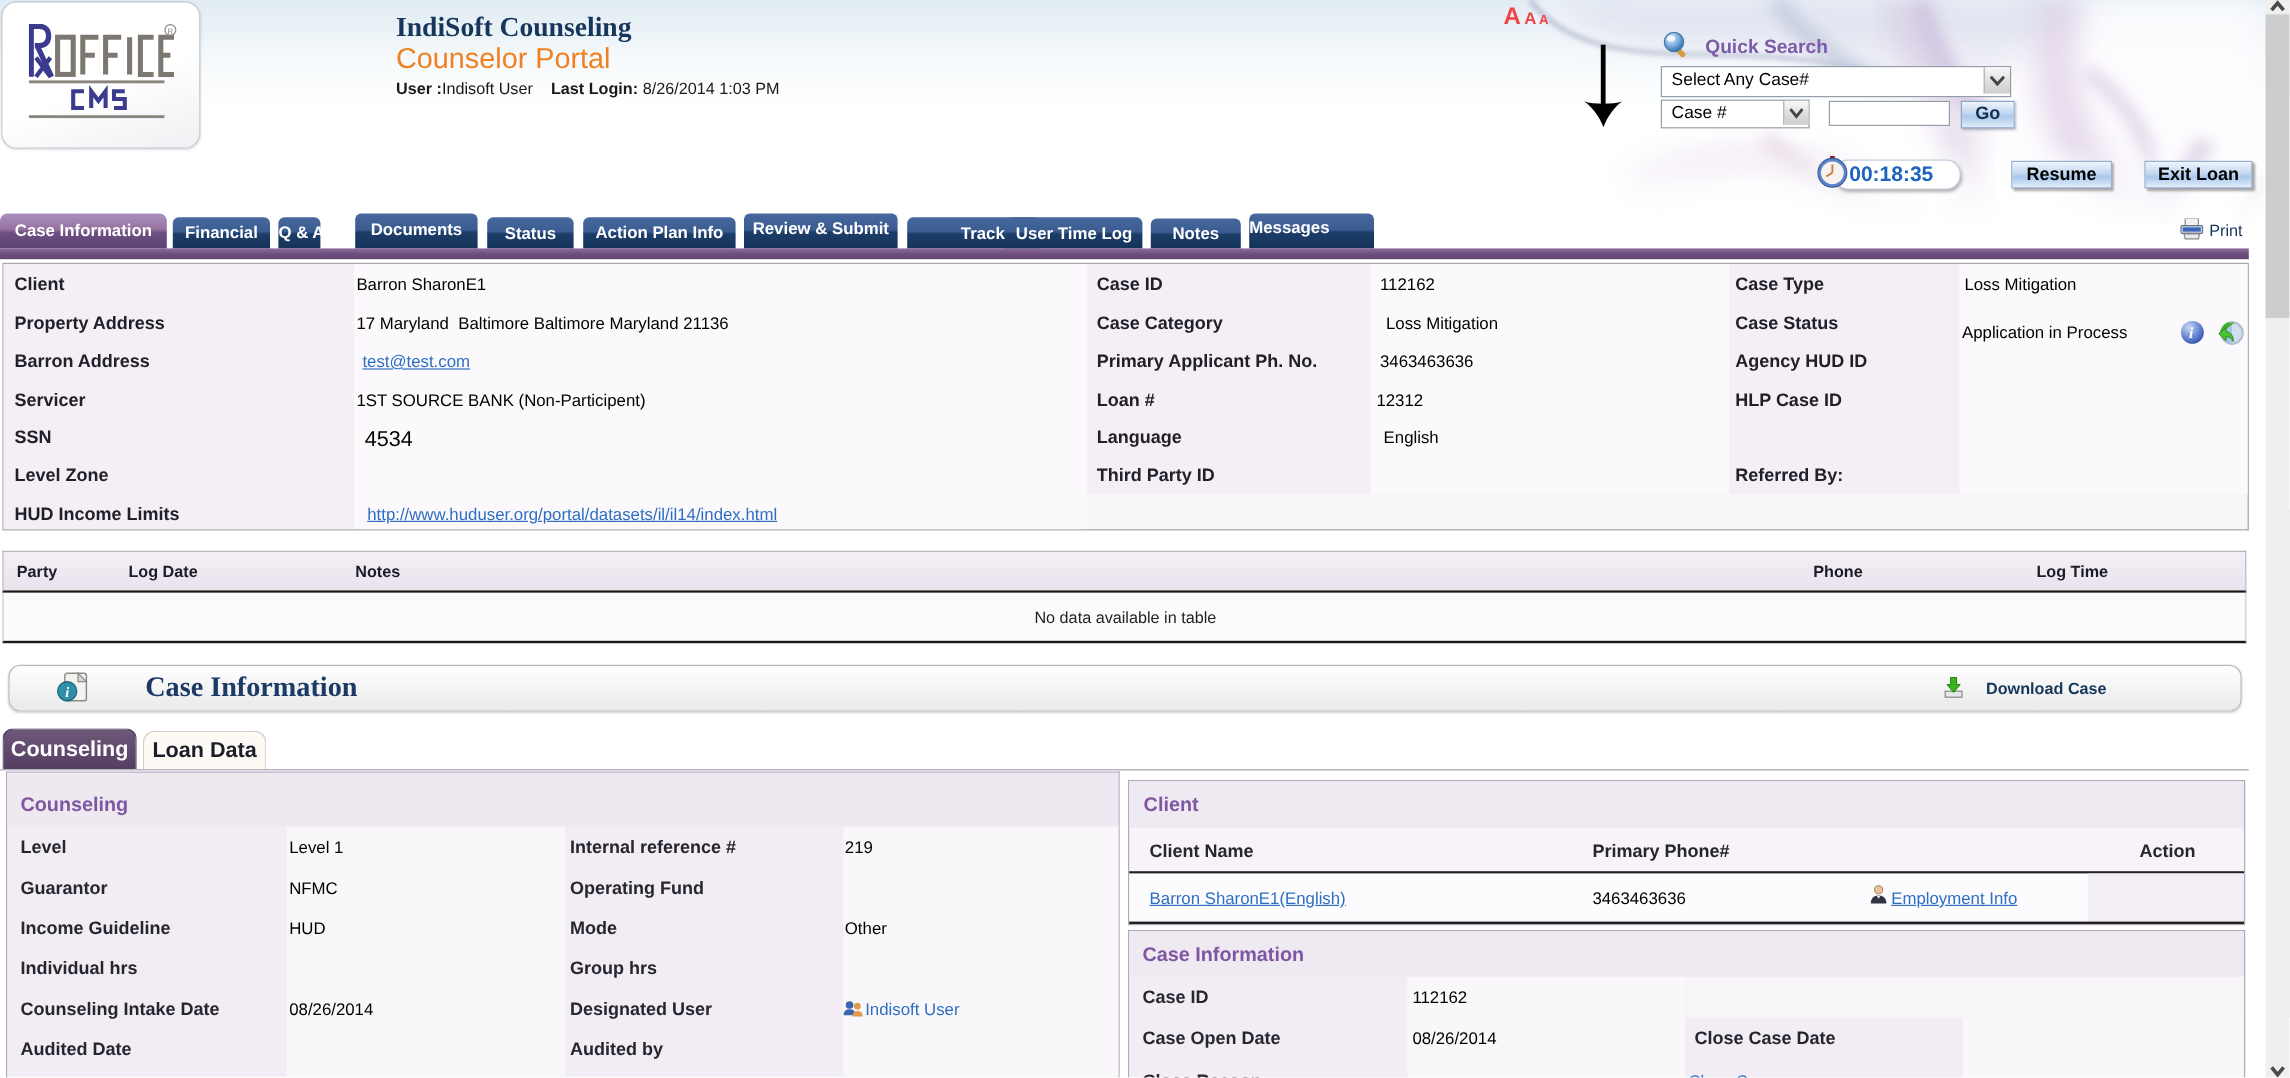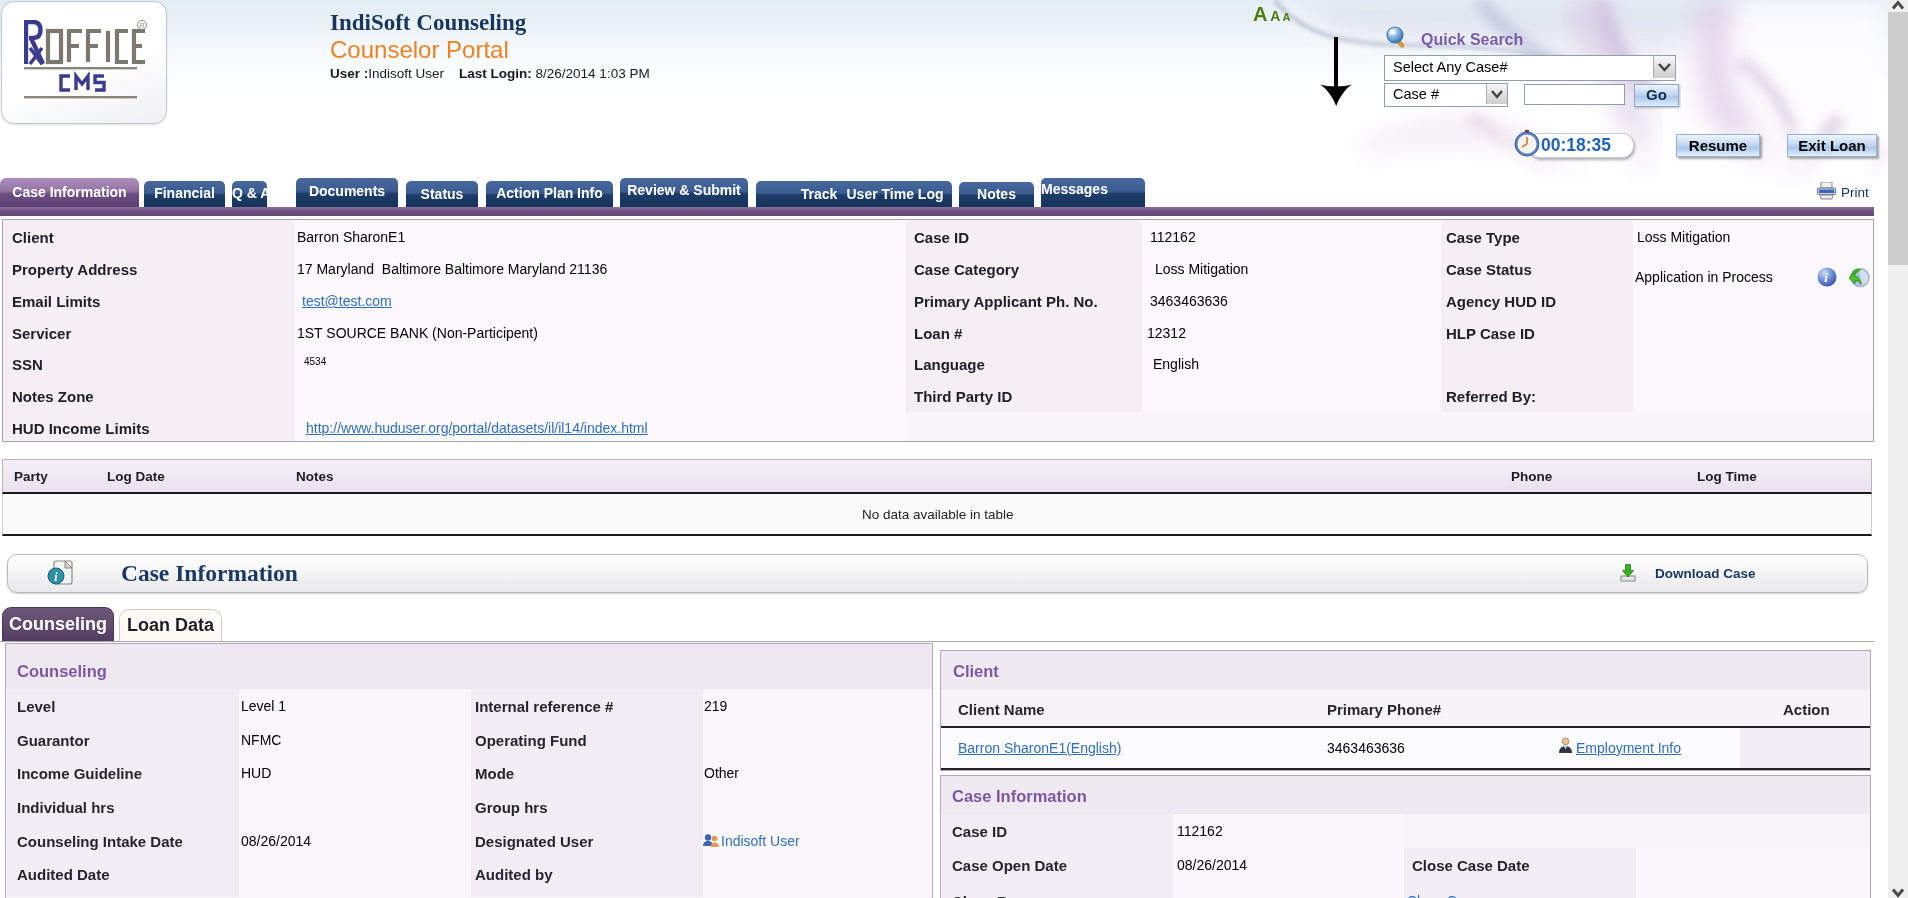--- a/index.html
+++ b/index.html
@@ -78,21 +78,21 @@
       <path d="M80 56 L71 56 L71 62.5 L80 62.5 L80 70 L71 70"></path>
     </g>
 
     <rect x="0" y="76" width="113" height="2.4" fill="#8a857e"></rect>
   </svg>
 
   <div class="t" style="left:330px;top:10px;font-family:'Liberation Serif',serif;font-weight:bold;font-size:23px;color:#17365d;">IndiSoft Counseling</div>
   <div class="t" style="left:330px;top:36px;font-size:24px;color:#ef8122;">Counselor Portal</div>
   <div class="t" style="left:330px;top:66px;font-size:13.5px;color:#1a1a1a;"><span class="b">User :</span>Indisoft User&nbsp;&nbsp;&nbsp;&nbsp;<span class="b">Last Login:</span> 8/26/2014 1:03 PM</div>
 
-  <div class="t" style="left:1253px;top:3px;color:#4d7c0f;font-weight:bold;font-size:20px;">A<span style="font-size:14px;"> A</span><span style="font-size:11px;"> A</span></div>
+  <div class="t" style="left:1253px;top:3px;color:#ef4444;font-weight:bold;font-size:20px;">A<span style="font-size:14px;"> A</span><span style="font-size:11px;"> A</span></div>
 
   <svg style="position:absolute;left:1319px;top:37px;" width="34" height="69" viewBox="0 0 34 69">
     <rect x="15" y="0" width="4" height="56" fill="#000"></rect>
     <path d="M17.2 69 C 14 60, 7 51, 1 47.5 C 9 50, 25 50, 33 47.5 C 27 51, 20.5 60, 17.2 69 Z" fill="#000"></path>
   </svg>
 
   <svg style="position:absolute;left:1386px;top:26px;" width="24" height="24" viewBox="0 0 24 24">
     <defs>
         <radialGradient id="mg" cx="35%" cy="30%" r="70%">
           <stop offset="0%" stop-color="#e8f4fd"></stop>
@@ -166,30 +166,30 @@
     <div style="position:absolute;left:0;top:0;width:292px;height:221px;background:#f5eff5;"></div>
     <div style="position:absolute;left:292px;top:0;width:611px;height:221px;background:#fbf9fb;"></div>
     <div style="position:absolute;left:903px;top:0;width:236px;height:192px;background:#f5eff5;"></div>
     <div style="position:absolute;left:1139px;top:0;width:299px;height:192px;background:#fbf9fb;"></div>
     <div style="position:absolute;left:1438px;top:0;width:192px;height:192px;background:#f5eff5;"></div>
     <div style="position:absolute;left:1630px;top:0;width:240px;height:192px;background:#fbf9fb;"></div>
   </div>
 
   <div class="t b" style="left:12px;top:229px;font-size:15px;color:#20202a;">Client</div>
   <div class="t b" style="left:12px;top:261px;font-size:15px;color:#20202a;">Property Address</div>
-  <div class="t b" style="left:12px;top:293px;font-size:15px;color:#20202a;">Email Limits</div>
+  <div class="t b" style="left:12px;top:293px;font-size:15px;color:#20202a;">Barron Address</div>
   <div class="t b" style="left:12px;top:325px;font-size:15px;color:#20202a;">Servicer</div>
   <div class="t b" style="left:12px;top:356px;font-size:15px;color:#20202a;">SSN</div>
-  <div class="t b" style="left:12px;top:388px;font-size:15px;color:#20202a;">Notes Zone</div>
+  <div class="t b" style="left:12px;top:388px;font-size:15px;color:#20202a;">Level Zone</div>
   <div class="t b" style="left:12px;top:420px;font-size:15px;color:#20202a;">HUD Income Limits</div>
   <div class="t" style="left:297px;top:229px;font-size:14px;">Barron SharonE1</div>
   <div class="t" style="left:297px;top:261px;font-size:14px;">17 Maryland&nbsp; Baltimore Baltimore Maryland 21136</div>
   <a class="t lnk" style="left:302px;top:293px;font-size:14px;">test@test.com</a>
   <div class="t" style="left:297px;top:325px;font-size:14px;">1ST SOURCE BANK (Non-Participent)</div>
-  <div class="t" style="left:304px;top:356px;font-size:10px;">4534</div>
+  <div class="t" style="left:304px;top:356px;font-size:18px;">4534</div>
   <a class="t lnk" style="left:306px;top:420px;font-size:14px;">http://www.huduser.org/portal/datasets/il/il14/index.html</a>
 
   <div class="t b" style="left:914px;top:229px;font-size:15px;color:#20202a;">Case ID</div>
   <div class="t b" style="left:914px;top:261px;font-size:15px;color:#20202a;">Case Category</div>
   <div class="t b" style="left:914px;top:293px;font-size:15px;color:#20202a;">Primary Applicant Ph. No.</div>
   <div class="t b" style="left:914px;top:325px;font-size:15px;color:#20202a;">Loan #</div>
   <div class="t b" style="left:914px;top:356px;font-size:15px;color:#20202a;">Language</div>
   <div class="t b" style="left:914px;top:388px;font-size:15px;color:#20202a;">Third Party ID</div>
   <div class="t" style="left:1150px;top:229px;font-size:14px;">112162</div>
   <div class="t" style="left:1155px;top:261px;font-size:14px;">Loss Mitigation</div>

